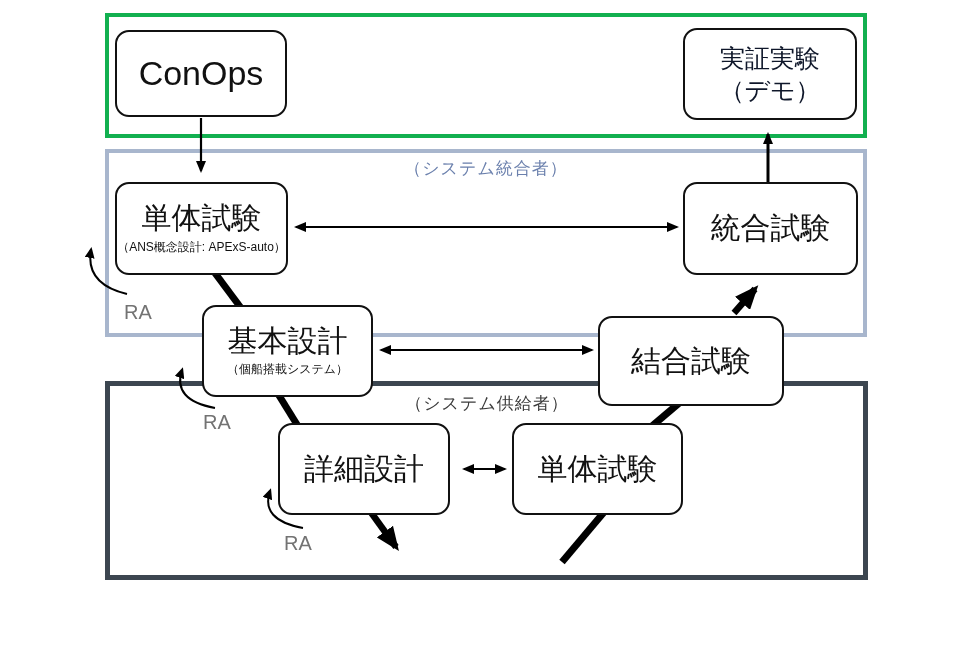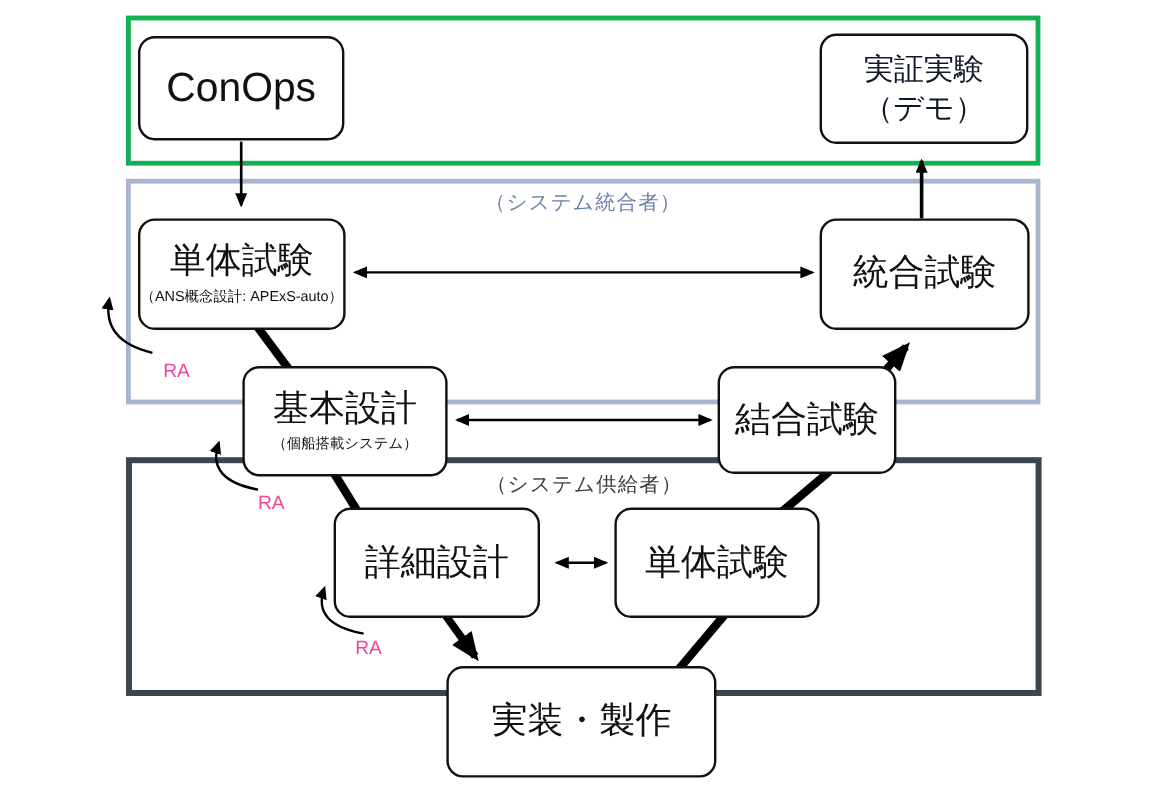--- a/index.html
+++ b/index.html
@@ -14,21 +14,21 @@
   .zl-blue{color:#6b80ad;}
   .zl-dark{color:#3a3a3a;}
   .node{position:absolute;background:#ffffff;border:2px solid #111111;border-radius:14px;
         display:flex;flex-direction:column;align-items:center;justify-content:center;
         box-sizing:border-box;z-index:3;}
   .node .title{font-size:30px;color:#111;line-height:1.15;white-space:nowrap;}
   .node .title-sm{font-size:25px;color:#0f172a;line-height:1.3;white-space:nowrap;}
   .node .title-en{font-size:34px;color:#111;white-space:nowrap;}
   .node .subtitle{font-size:12px;color:#111;margin-top:3px;white-space:nowrap;}
   .arrows{position:absolute;left:0;top:0;z-index:2;pointer-events:none;}
-  .ra-label{position:absolute;font-size:16px;color:#ec4899;z-index:4;white-space:nowrap;margin-left:12px;}
+  .ra-label{position:absolute;font-size:20px;color:#737373;z-index:4;white-space:nowrap;}
 </style>
 </head>
 <body>
 
 <div class="canvas">
 
   <div class="zone zone-green" style="left:105px;top:13px;width:762px;height:125px;"></div>
   <div class="zone zone-blue" style="left:105px;top:149px;width:762px;height:188px;"></div>
   <div class="zone zone-dark" style="left:105px;top:381px;width:763px;height:199px;"></div>
 
@@ -86,33 +86,30 @@
 
   <div class="node" style="left:683px;top:182px;width:175px;height:93px;">
     <div class="title">統合試験</div>
   </div>
 
   <div class="node" style="left:202px;top:305px;width:171px;height:92px;">
     <div class="title">基本設計</div>
     <div class="subtitle">（個船搭載システム）</div>
   </div>
 
-  <div class="node" style="left:598px;top:305px;width:149px;height:90px;">
+  <div class="node" style="left:598px;top:316px;width:186px;height:90px;">
     <div class="title">結合試験</div>
   </div>
 
   <div class="node" style="left:278px;top:423px;width:172px;height:92px;">
     <div class="title">詳細設計</div>
   </div>
 
   <div class="node" style="left:512px;top:423px;width:171px;height:92px;">
     <div class="title">単体試験</div>
   </div>
 
-  <div class="node" style="left:372px;top:555px;width:225px;height:93px;">
-    <div class="title">実装・製作</div>
-  </div>
 
   <div class="ra-label" style="left:124px;top:301px;">RA</div>
   <div class="ra-label" style="left:203px;top:411px;">RA</div>
   <div class="ra-label" style="left:284px;top:532px;">RA</div>
 
 </div>
 
 </body></html>

